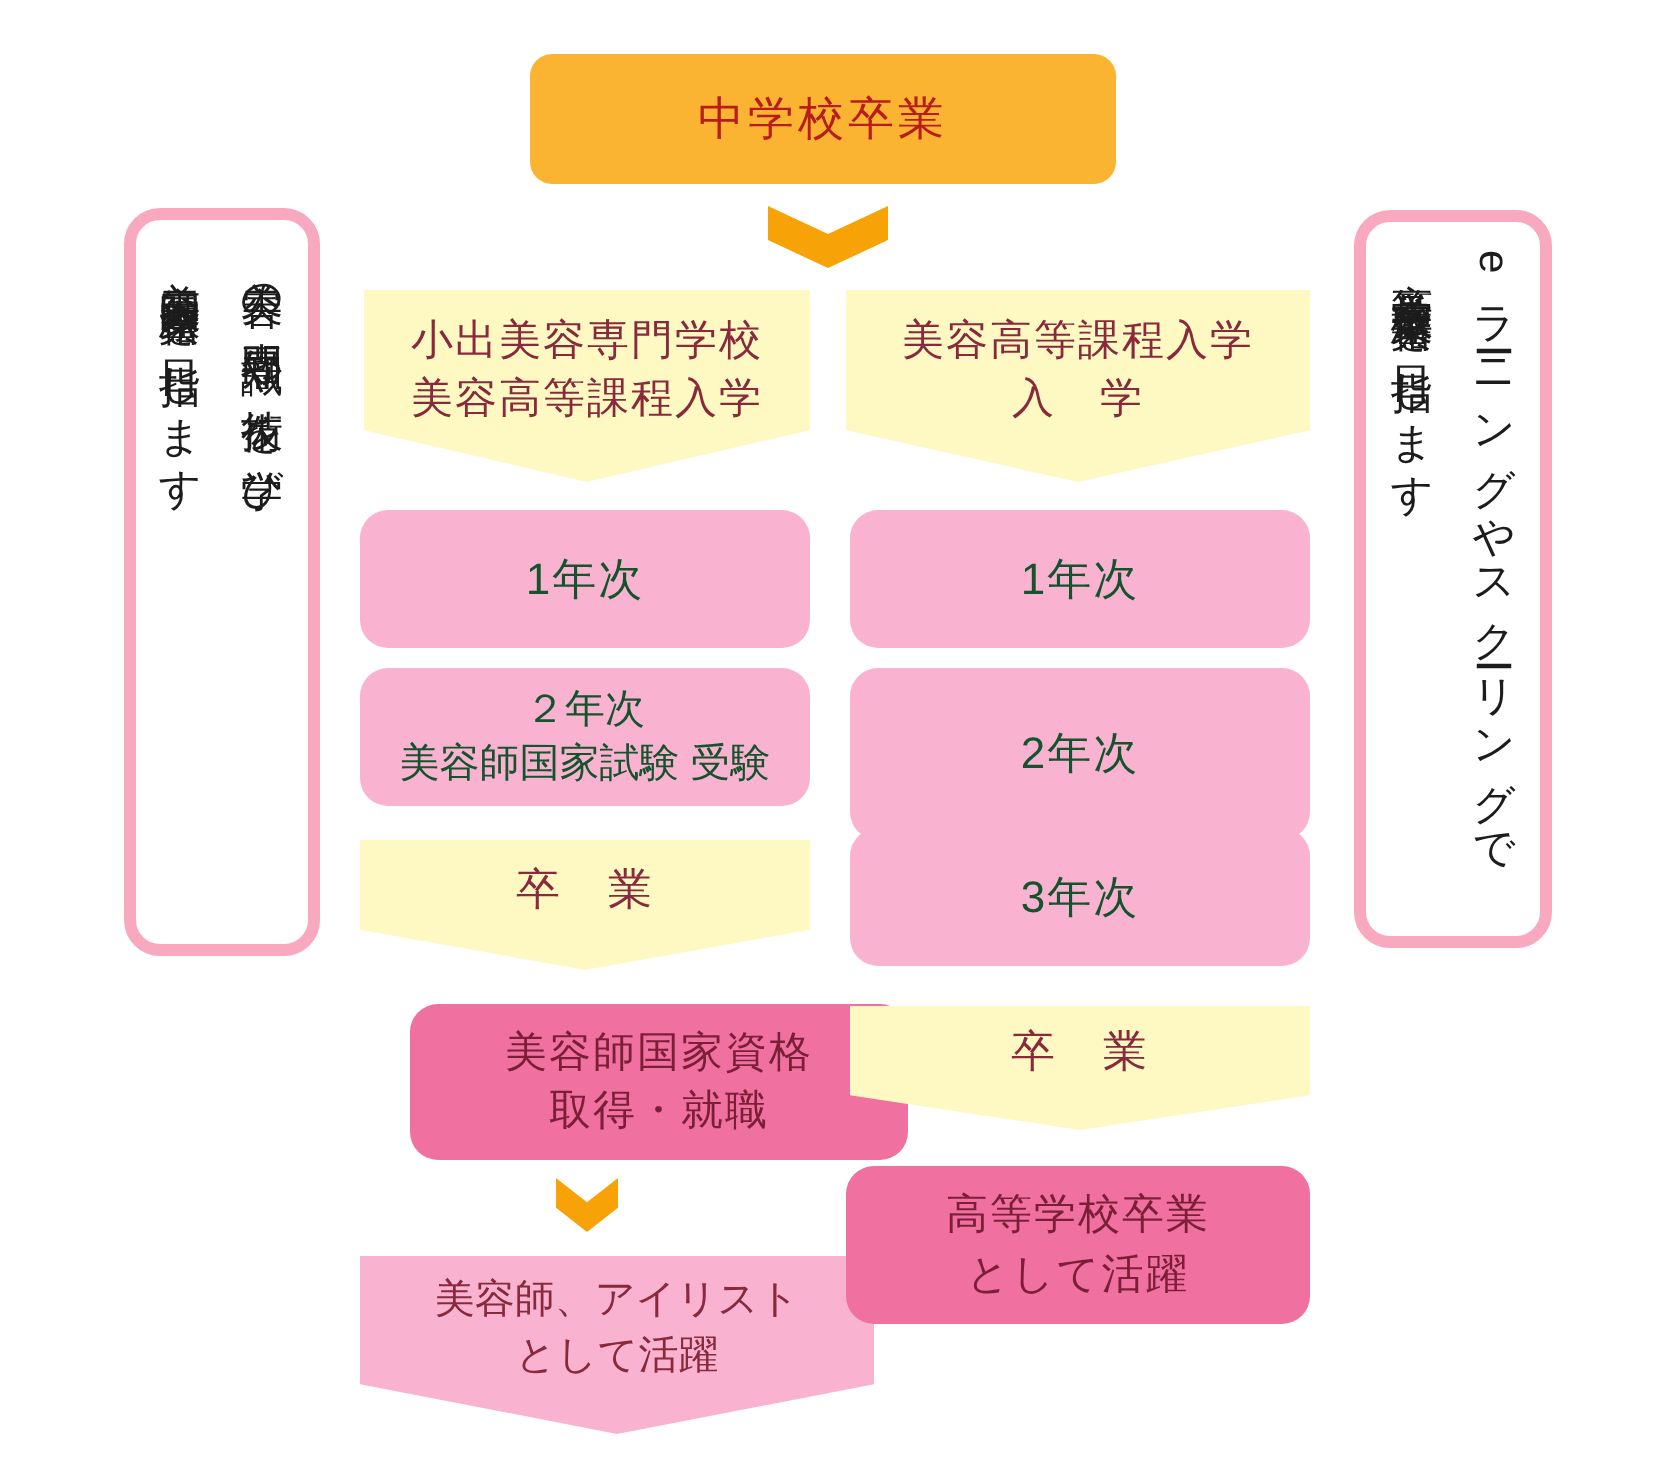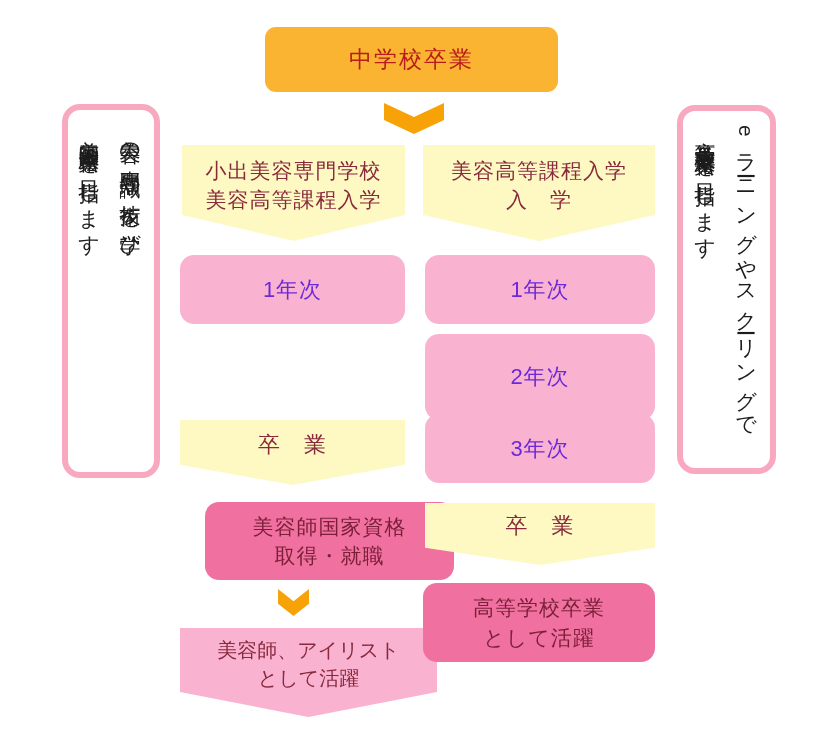--- a/index.html
+++ b/index.html
@@ -2,21 +2,21 @@
 <html><head>
 <meta charset="utf-8">
 <style>
   html,body{margin:0;padding:0;background:#ffffff;}
   .canvas{
     position:relative;width:831px;height:741px;background:#ffffff;
     font-family:"Liberation Sans",sans-serif;overflow:hidden;
   }
   .box{
     position:absolute;display:flex;flex-direction:column;align-items:center;
-    justify-content:center;text-align:center;color:#6d28d9;
+    justify-content:center;text-align:center;color:#14532d;
   }
   .start{
     left:265px;top:27px;width:293px;height:65px;background:#fbb431;
     border-radius:11px;color:#b91c1c;font-size:23px;letter-spacing:2px;
   }
   .chev{
     position:absolute;background:#f7a307;
     clip-path:polygon(0 0,50% 45%,100% 0,100% 55%,50% 100%,0 55%);
   }
   .chev1{left:384px;top:103px;width:60px;height:31px;}
@@ -77,20 +77,24 @@
     </div>
   </aside>
 
   <div class="banner entryL">
     <div>小出美容専門学校</div>
     <div>美容高等課程入学</div>
   </div>
   <div class="box light y1L">
     <div>1年次</div>
   </div>
+  <div class="box light y2L">
+    <div>２年次</div>
+    <div>美容師国家試験 受験</div>
+  </div>
   <div class="banner gradL">
     <div>卒　業</div>
   </div>
   <div class="box dark licenseL">
     <div>美容師国家資格</div>
     <div>取得・就職</div>
   </div>
   <div class="chev chev2"></div>
   <div class="banner career">
     <div>美容師、アイリスト</div>

